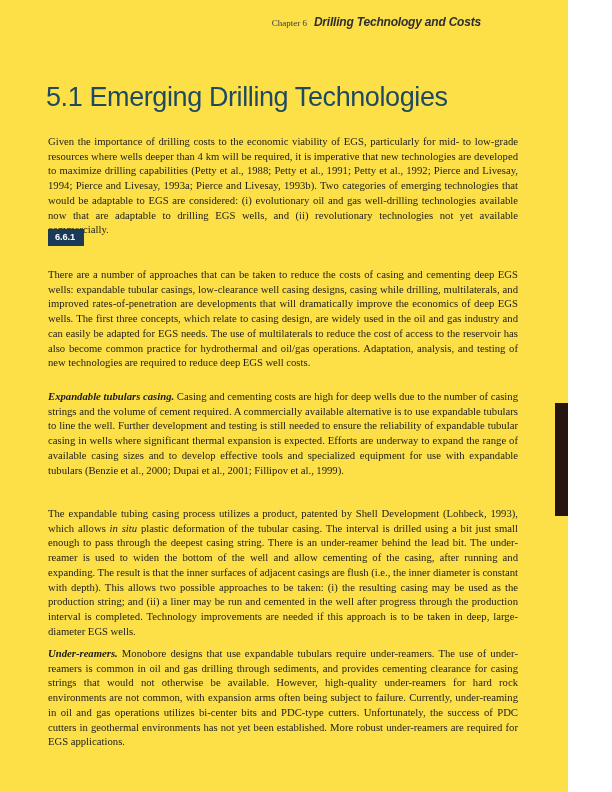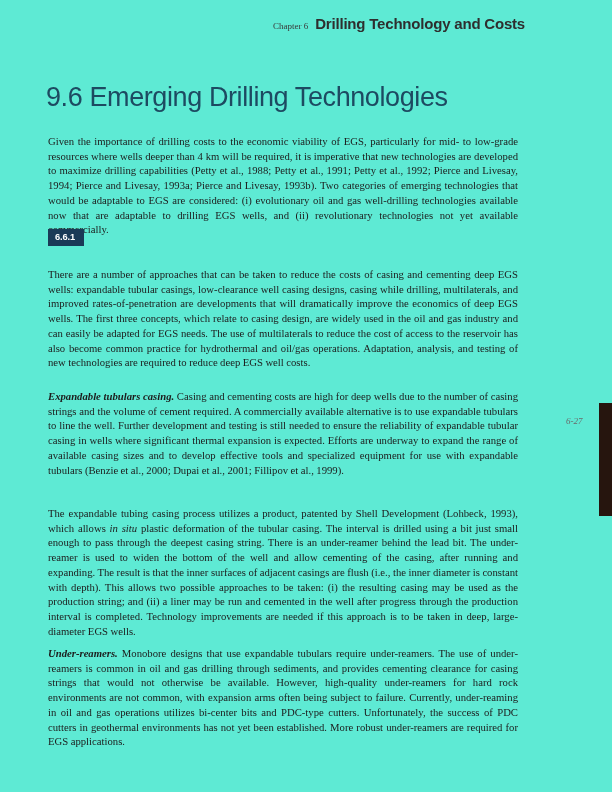--- a/index.html
+++ b/index.html
@@ -1,21 +1,21 @@
 <!DOCTYPE html>
 <html><head>
 <meta charset="utf-8">
 <style>
   * { margin: 0; padding: 0; box-sizing: border-box; }
   html, body { background: #ffffff; }
   .page {
     position: relative;
-    width: 612px;
+    width: 568px;
     height: 792px;
-    background: #5eead4;
+    background: #fde047;
     overflow: hidden;
     font-family: "Liberation Serif", serif;
     color: #1c1c1c;
   }
   .running-header {
     position: absolute;
     top: 15px;
     right: 87px;
     white-space: nowrap;
     display: flex;
@@ -23,23 +23,24 @@
     gap: 7px;
   }
   .running-header .chapter-label {
     font-family: "Liberation Serif", serif;
     font-size: 9px;
     color: #3a3a3a;
   }
   .running-header .chapter-title {
     font-family: "Liberation Sans", sans-serif;
     font-weight: bold;
-    font-size: 15px;
+    font-size: 12px;
     letter-spacing: -0.2px;
     color: #2e2e2e;
+    font-style: italic;
   }
   .main-title {
     position: absolute;
     left: 46px;
     top: 82px;
     width: 520px;
     font-family: "Liberation Sans", sans-serif;
     font-size: 27px;
     font-weight: normal;
     letter-spacing: -0.4px;
@@ -105,21 +106,21 @@
 </head>
 <body>
 
 <div class="page">
 
   <div class="running-header">
     <span class="chapter-label">Chapter 6</span>
     <span class="chapter-title">Drilling Technology and Costs</span>
   </div>
 
-  <h1 class="main-title">9.6 Emerging Drilling Technologies</h1>
+  <h1 class="main-title">5.1 Emerging Drilling Technologies</h1>
 
   <p class="body-par par-intro">Given the importance of drilling costs to the economic viability of EGS, particularly for mid- to low-grade resources where wells deeper than 4 km will be required, it is imperative that new technologies are developed to maximize drilling capabilities (Petty et al., 1988; Petty et al., 1991; Petty et al., 1992; Pierce and Livesay, 1994; Pierce and Livesay, 1993a; Pierce and Livesay, 1993b). Two categories of emerging technologies that would be adaptable to EGS are considered: (i) evolutionary oil and gas well-drilling technologies available now that are adaptable to drilling EGS wells, and (ii) revolutionary technologies not yet available commercially.</p>
 
   <div class="section-bar">
     <span>6.6.1</span>
   </div>
 
   <p class="body-par par-section">There are a number of approaches that can be taken to reduce the costs of casing and cementing deep EGS wells: expandable tubular casings, low-clearance well casing designs, casing while drilling, multilaterals, and improved rates-of-penetration are developments that will dramatically improve the economics of deep EGS wells. The first three concepts, which relate to casing design, are widely used in the oil and gas industry and can easily be adapted for EGS needs. The use of multilaterals to reduce the cost of access to the reservoir has also become common practice for hydrothermal and oil/gas operations. Adaptation, analysis, and testing of new technologies are required to reduce deep EGS well costs.</p>
 
   <p class="body-par par-expand"><span class="lead-in">Expandable tubulars casing.</span><span> Casing and cementing costs are high for deep wells due to the number of casing strings and the volume of cement required. A commercially available alternative is to use expandable tubulars to line the well. Further development and testing is still needed to ensure the reliability of expandable tubular casing in wells where significant thermal expansion is expected. Efforts are underway to expand the range of available casing sizes and to develop effective tools and specialized equipment for use with expandable tubulars (Benzie et al., 2000; Dupai et al., 2001; Fillipov et al., 1999).</span></p>

